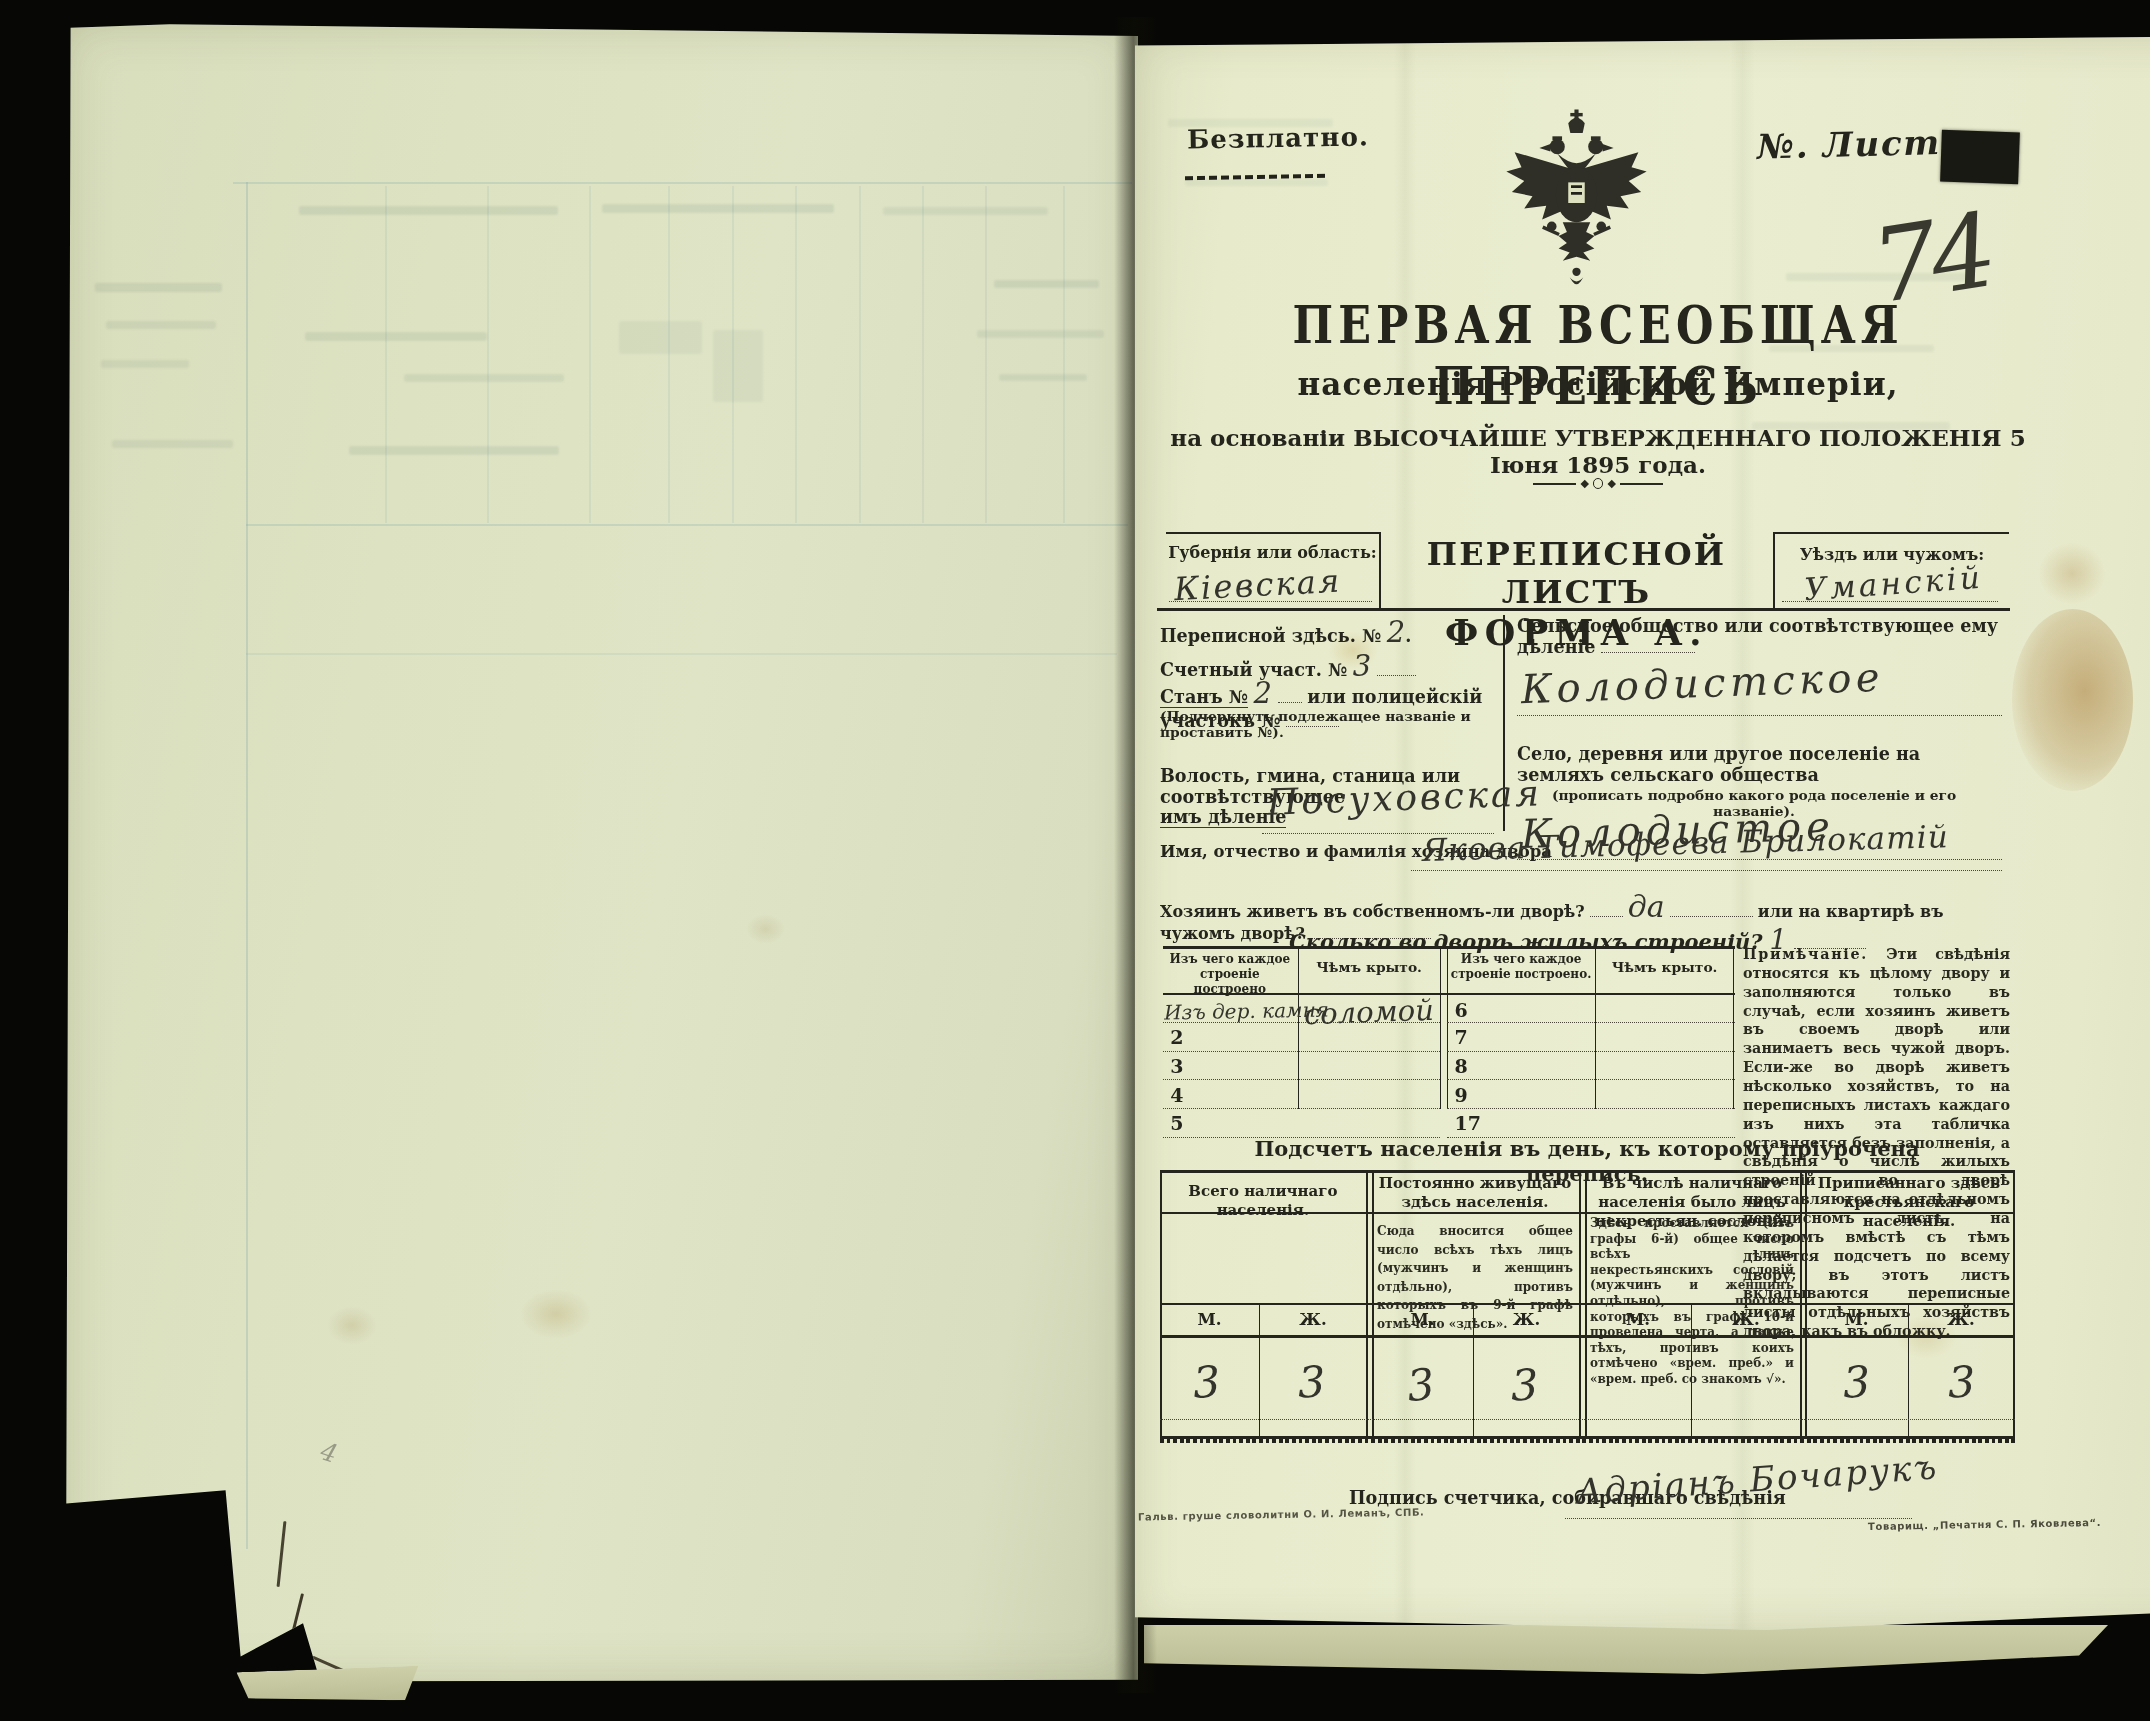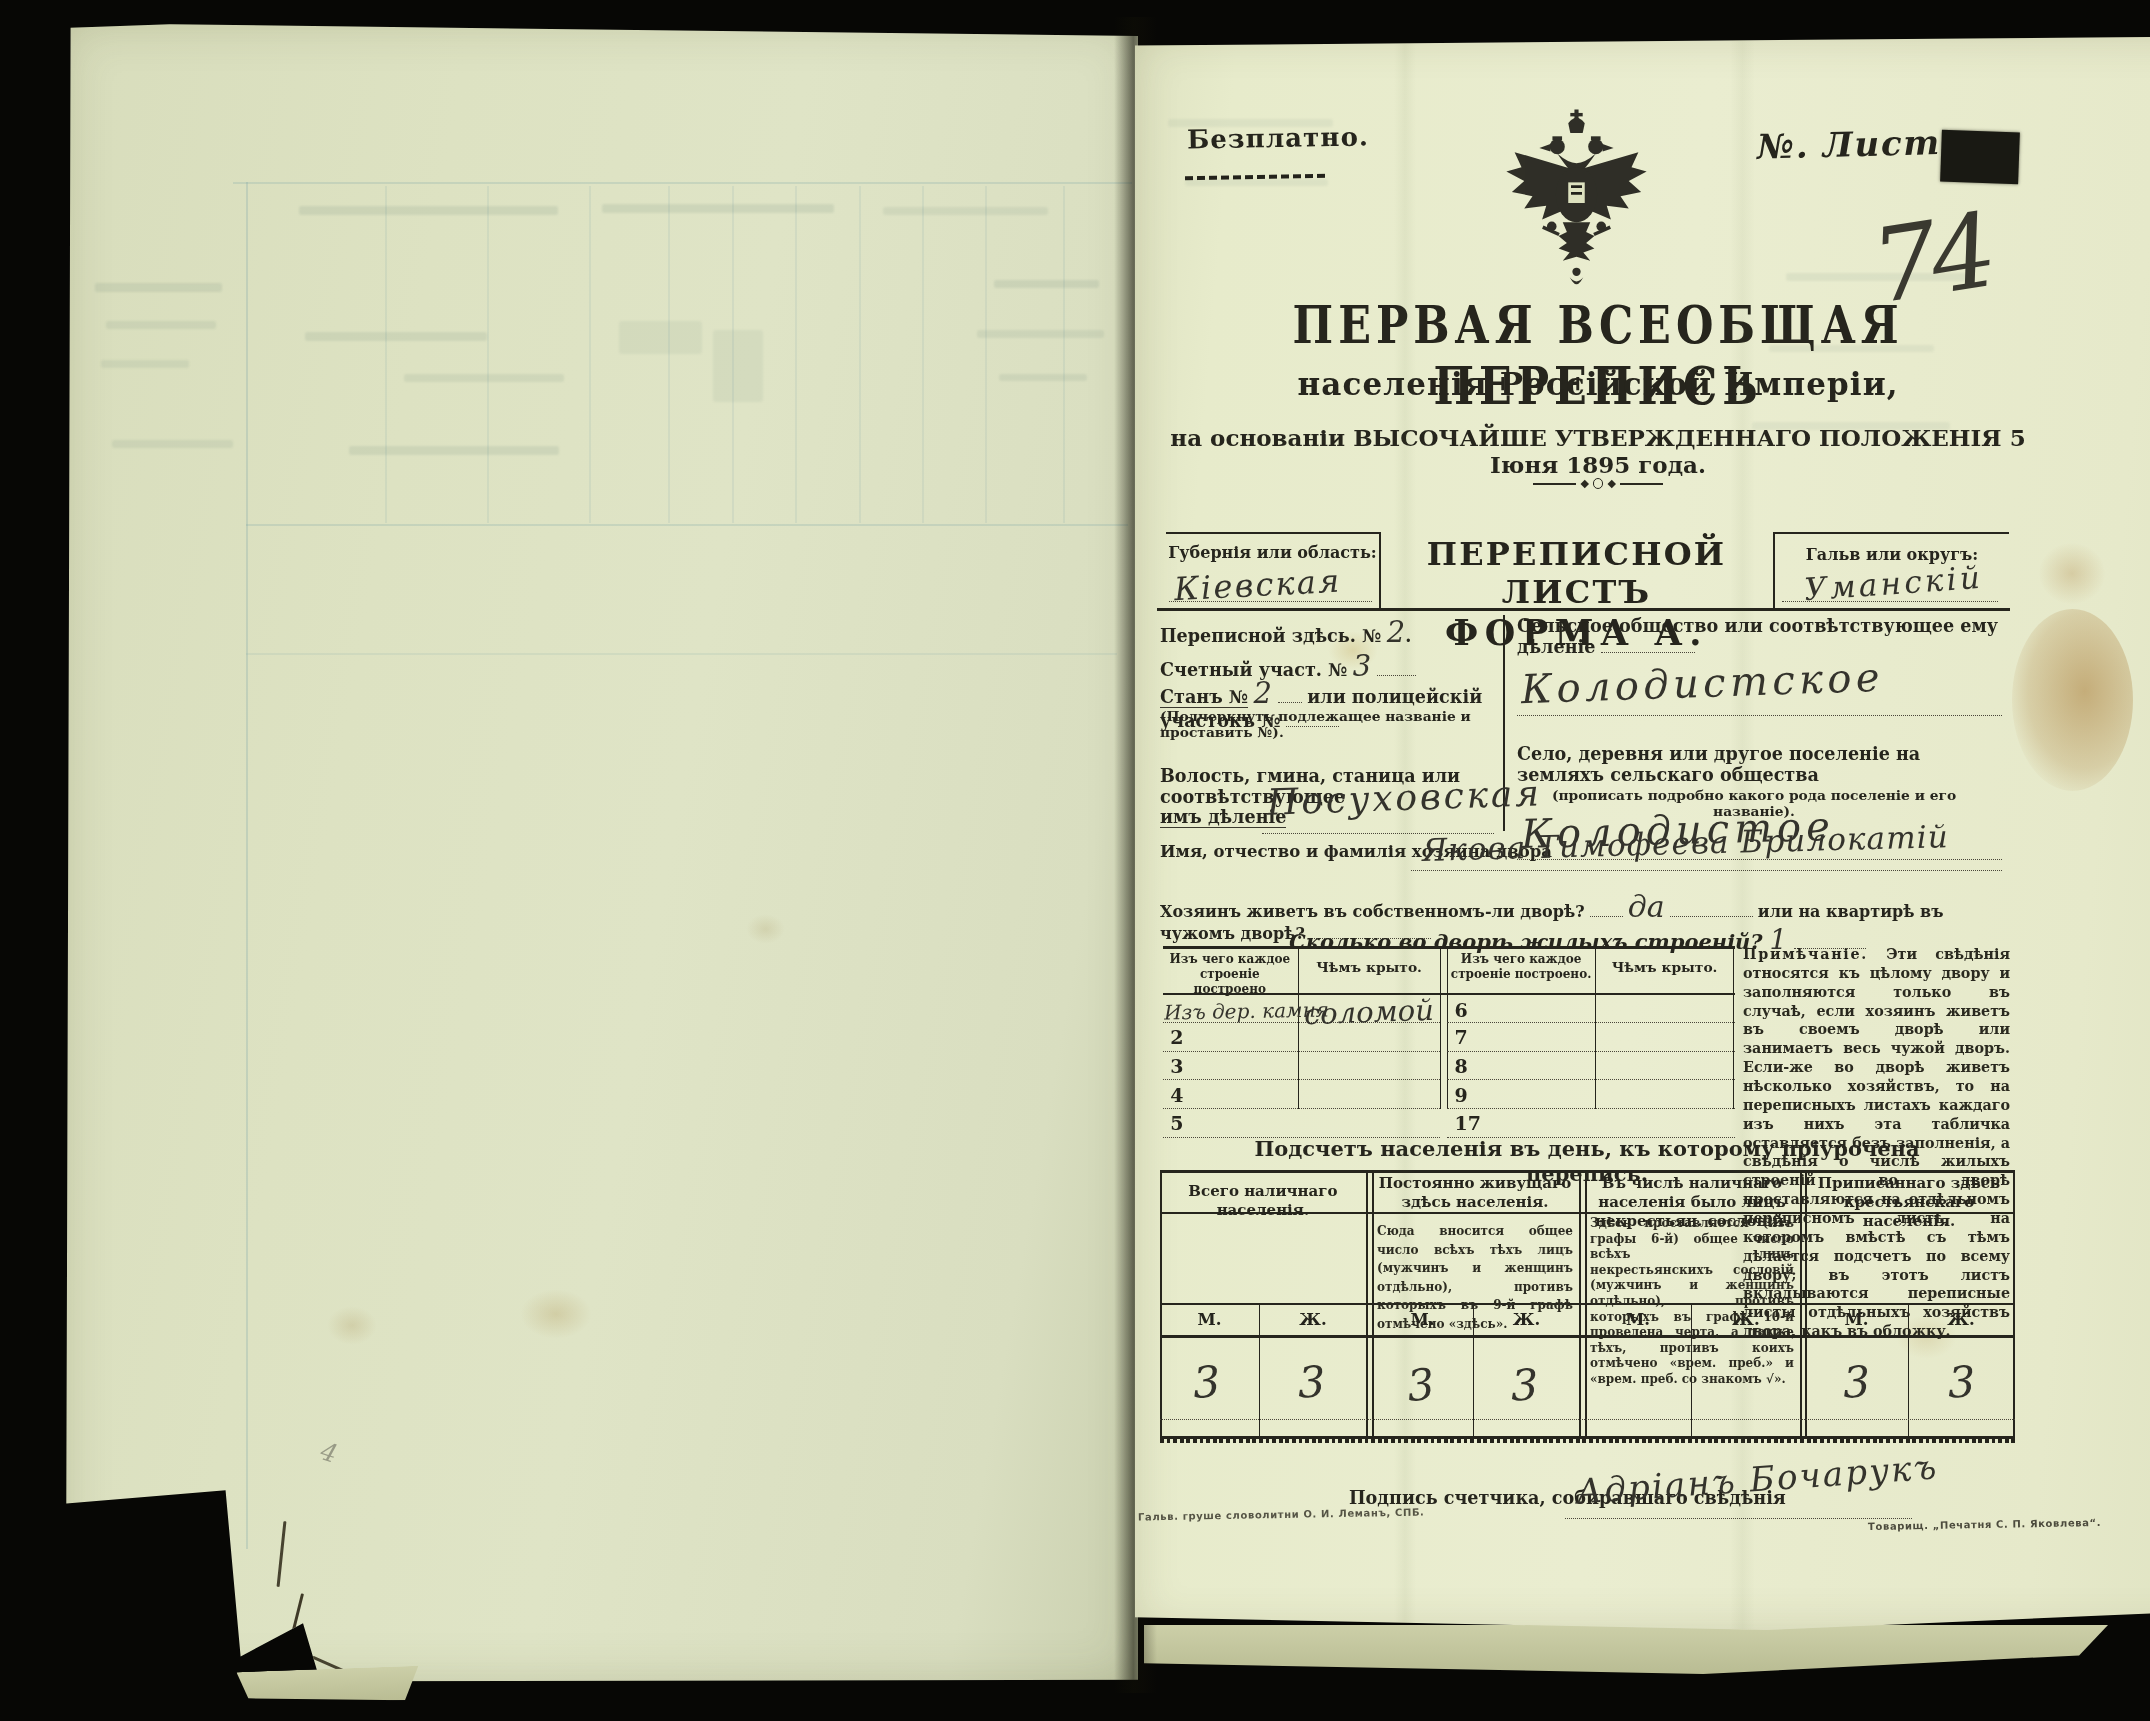--- a/index.html
+++ b/index.html
@@ -161,21 +161,21 @@
     <div class="abs" style="left:31px;top:496px;width:213px;height:76px;border-top:2.2px solid #26251d;border-right:2.2px solid #26251d;">
       <div class="print center" style="margin-top:8.8px;font-size:16px;">Губернія или область:</div>
       <div class="hw" style="position:absolute;left:7.7px;top:32px;font-size:32px;letter-spacing:2.2px;transform:rotate(-3deg);">Кіевская</div>
       <div class="dotline-fine" style="position:absolute;left:3.3px;top:67px;width:203px;"></div>
     </div>
     <div class="abs" style="left:244px;top:496px;width:395px;height:76px;">
       <div class="print center" style="margin-top:3.3px;font-size:32px;letter-spacing:2.2px;">ПЕРЕПИСНОЙ ЛИСТЪ</div>
       <div class="print center" style="margin-top:1.1px;font-size:35px;letter-spacing:6.6px;">ФОРМА А.</div>
     </div>
     <div class="abs" style="left:638px;top:496px;width:234px;height:76px;border-top:2.2px solid #26251d;border-left:2.2px solid #26251d;">
-      <div class="print center" style="margin-top:11px;font-size:16px;">Гальв или округъ:</div>
+      <div class="print center" style="margin-top:11px;font-size:16px;">Уѣздъ или чужомъ:</div>
       <div class="hw" style="position:absolute;left:29px;top:31px;font-size:31px;letter-spacing:3.3px;transform:rotate(-4deg);">Уманскій</div>
       <div class="dotline-fine" style="position:absolute;left:6.6px;top:67px;width:216px;"></div>
     </div>
     <div class="abs rule" style="left:22px;top:572px;width:853px;height:3.3px;"></div>
 
     <div class="abs rule" style="left:368px;top:579px;width:1.7px;height:216px;"></div>
 
     <div class="abs" style="left:25px;top:579px;width:339px;font-size:17.6px;">
       <span class="print">Переписной здѣсь. №</span>
       <span class="hw" style="font-size:29px;">2</span><span class="print">. Счетный участ. №</span>

